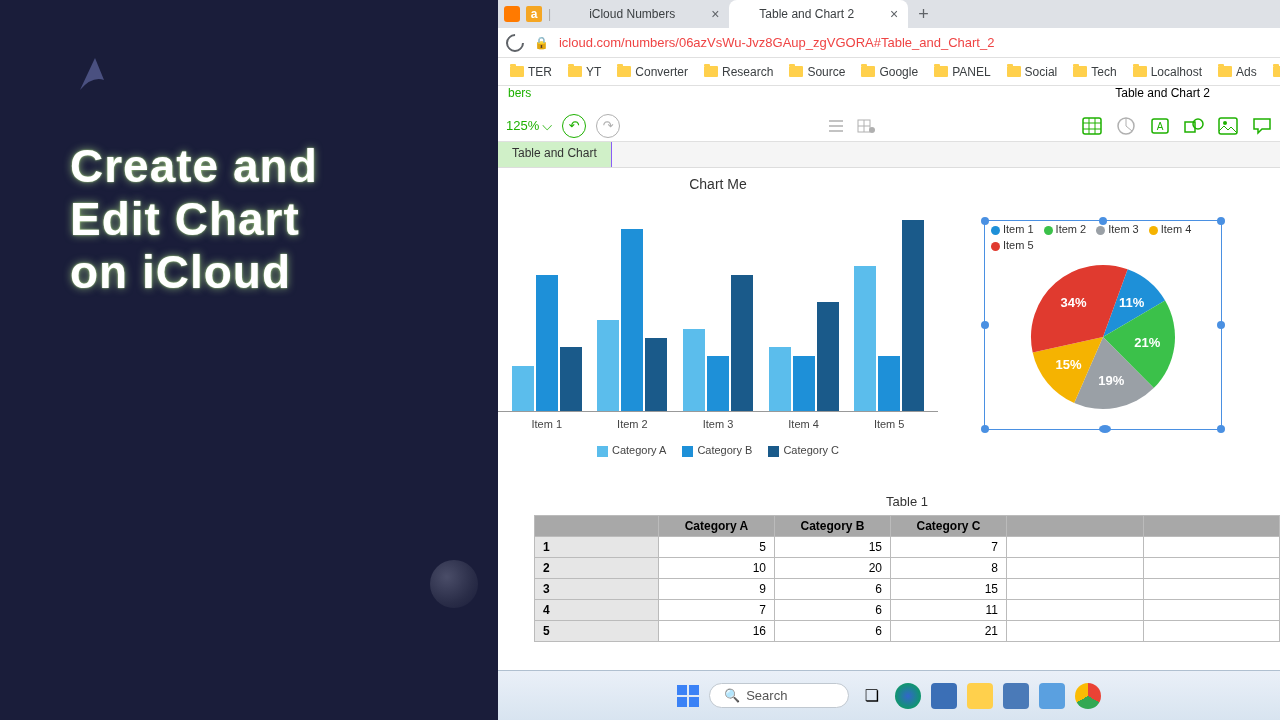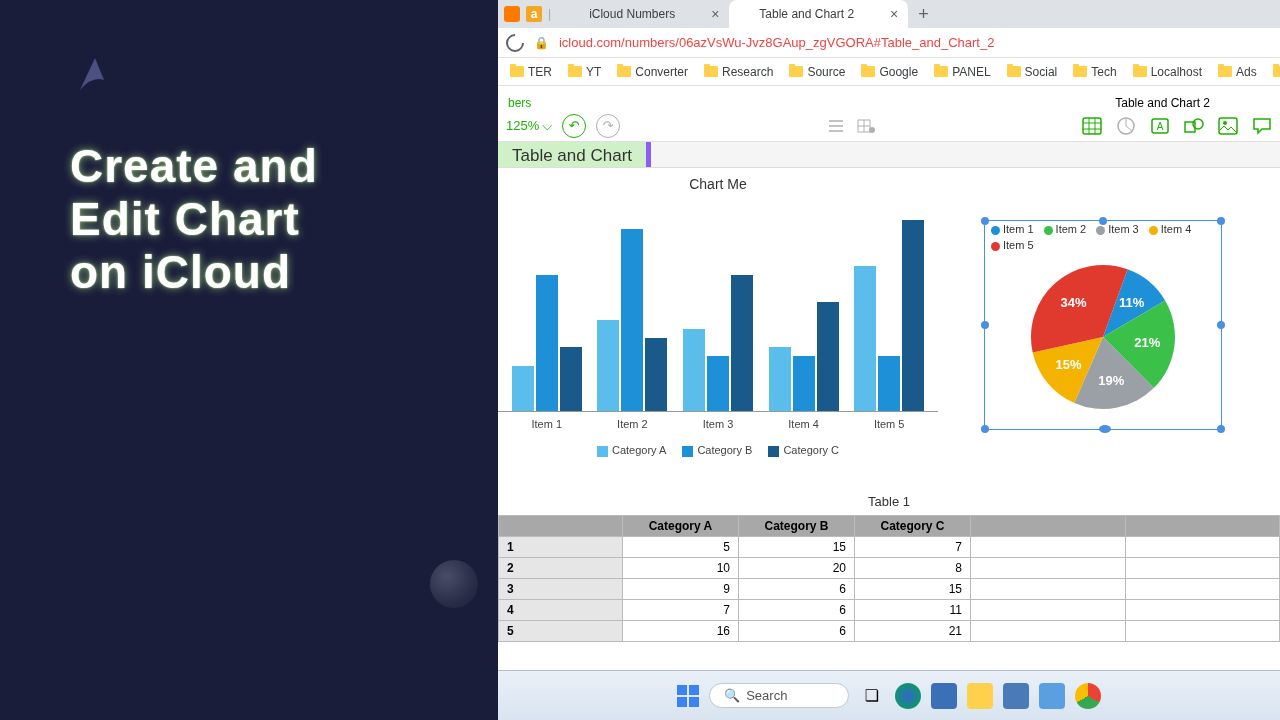--- a/index.html
+++ b/index.html
@@ -26,35 +26,35 @@
 .reload { width: 18px; height: 18px; border: 2px solid #5f6368; border-radius: 50%; border-top-color: transparent; transform: rotate(45deg); cursor: pointer; }
 .lock { color: #5f6368; font-size: 12px; }
 .url { color: #ef4444; }
 
 .bookmarks { height: 28px; background: #fff; border-bottom: 1px solid #e0e0e0; display: flex; align-items: center; gap: 4px; padding: 0 6px; font-size: 12px; color: #3c4043; overflow: hidden; }
 .bm { display: flex; align-items: center; gap: 4px; padding: 2px 6px; cursor: pointer; white-space: nowrap; }
 .bm .folder { width: 14px; height: 11px; background: #ffd04c; border-radius: 1px; position: relative; }
 .bm .folder::before { content: ''; position: absolute; top: -2px; left: 0; width: 6px; height: 2px; background: #ffd04c; border-radius: 1px 1px 0 0; }
 
 
-.app-header { height: 24px; display: flex; align-items: flex-end; justify-content: space-between; padding: 0 10px; font-size: 12px; }
+.app-header { height: 24px; display: flex; align-items: flex-start; justify-content: space-between; padding: 0 10px; font-size: 12px; }
 .app-header .back { color: #1eb100; font-weight: 500; }
 .app-header .doc-title-shifted { position: static; margin-left: auto; margin-right: 60px; }
 
 .toolbar { height: 32px; border-bottom: 1px solid #e0e0e0; display: flex; align-items: center; padding: 0 8px; gap: 10px; }
 .zoom { color: #1eb100; font-size: 13px; display: flex; align-items: center; gap: 3px; cursor: pointer; }
 .icon-btn { width: 24px; height: 24px; border: 1.5px solid #1eb100; border-radius: 50%; display: flex; align-items: center; justify-content: center; color: #1eb100; font-size: 13px; cursor: pointer; }
 .icon-btn.gray { border-color: #b0b0b0; color: #b0b0b0; }
 .toolbar-center { margin: 0 auto; display: flex; gap: 12px; }
 .toolbar-center .tc-icon { width: 18px; height: 14px; cursor: pointer; }
 .toolbar-right { display: flex; gap: 14px; align-items: center; }
 .tr-icon { width: 20px; height: 18px; cursor: pointer; display: flex; align-items: center; justify-content: center; }
 
 .sheet-tabs { height: 26px; background: #f5f5f5; border-bottom: 1px solid #ddd; display: flex; }
-.sheet-tab { padding: 4px 14px; font-size: 17px; background: #d0f0c8; border-right: 5px solid #8b5cf6; color: #333; cursor: pointer; }
+.sheet-tab { padding: 4px 14px; font-size: 12px; background: #d0f0c8; border-right: 1px solid #8b5cf6; color: #333; cursor: pointer; }
 
 
 .canvas { position: relative; background: #fff; height: 530px; overflow: hidden; }
 
 
 .bar-chart-wrap { position: absolute; left: 0; top: 8px; width: 440px; }
 .chart-title { text-align: center; font-size: 14px; color: #333; margin-bottom: 10px; }
 .bar-plot { height: 210px; border-bottom: 1px solid #999; display: flex; align-items: flex-end; justify-content: space-around; padding: 0 6px; }
 .bar-group { display: flex; align-items: flex-end; gap: 2px; width: 72px; justify-content: center; }
 .bar { width: 22px; }
@@ -71,21 +71,21 @@
 .sel-handle { position: absolute; width: 8px; height: 8px; background: #4a90e2; border-radius: 50%; }
 .sel-handle.tl { left: -4px; top: -4px; } .sel-handle.tm { left: 50%; top: -4px; margin-left: -4px; } .sel-handle.tr { right: -4px; top: -4px; }
 .sel-handle.ml { left: -4px; top: 50%; margin-top: -4px; } .sel-handle.mr { right: -4px; top: 50%; margin-top: -4px; }
 .sel-handle.bl { left: -4px; bottom: -4px; } .sel-handle.bm { left: 50%; bottom: -4px; margin-left: -4px; } .sel-handle.br { right: -4px; bottom: -4px; }
 .pie-legend { display: flex; flex-wrap: wrap; gap: 4px 10px; font-size: 11px; color: #333; padding: 2px 6px; }
 .pie-legend .dot { width: 9px; height: 9px; border-radius: 50%; display: inline-block; margin-right: 3px; vertical-align: middle; }
 .pie-svg { display: block; margin: 4px auto 0; }
 .pie-label { font-size: 13px; fill: #fff; font-weight: 600; text-anchor: middle; }
 
 
-.table-wrap { position: absolute; left: 0; top: 326px; right: 0; }
+.table-wrap { position: absolute; left: 0; top: 326px; right: 0; padding-left: 36px; }
 .table-title { text-align: center; font-size: 13px; color: #333; margin-bottom: 6px; }
 table.data { border-collapse: collapse; width: 100%; font-size: 12px; }
 table.data th, table.data td { border: 1px solid #bbb; padding: 3px 8px; height: 20px; }
 table.data thead th { background: #a8a8a8; color: #000; font-weight: 700; text-align: center; }
 table.data thead th:first-child { background: #a8a8a8; width: 124px; }
 table.data tbody th { background: #e6e6e6; text-align: left; font-weight: 700; width: 124px; }
 table.data tbody td { text-align: right; background: #fff; }
 table.data .wcol { width: 116px; }
 
 

